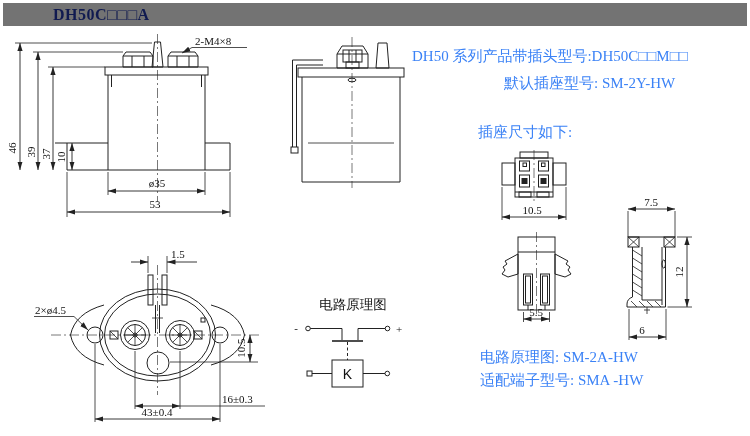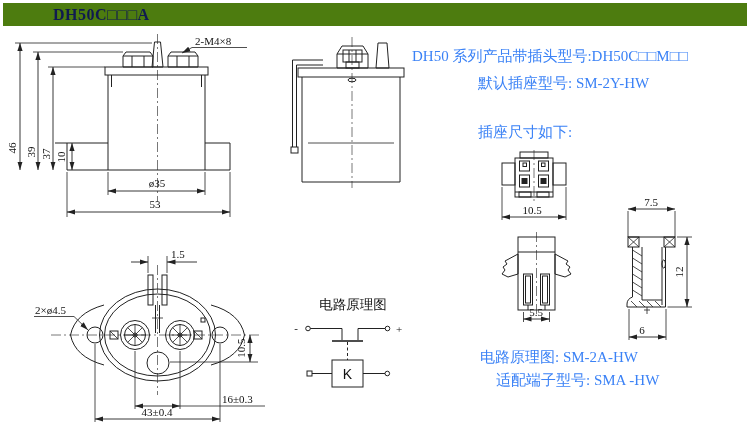--- a/index.html
+++ b/index.html
@@ -1,18 +1,18 @@
 <!DOCTYPE html>
 <html><head>
 <meta charset="utf-8">
 <style>
   html,body{margin:0;padding:0;background:#fff;}
   #page{position:relative;width:750px;height:436px;background:#ffffff;overflow:hidden;
         font-family:"Liberation Serif",serif;color:#111;}
-  #banner{position:absolute;left:3px;top:3px;width:744px;height:23px;background:#4d7c0f;}
+  #banner{position:absolute;left:3px;top:3px;width:744px;height:23px;background:#737373;}
   #banner .t{padding-left:50px;font-size:16px;font-weight:bold;line-height:23px;color:#101A50;
              font-family:"Liberation Serif",serif;letter-spacing:.5px;}
   .cn{position:absolute;font-size:15px;white-space:nowrap;color:#3b82f6;
       font-family:"Liberation Serif",serif;}
   svg{position:absolute;overflow:visible;}
   .ln{stroke:#222;stroke-width:1;fill:none;}
   .lt{stroke:#222;stroke-width:.8;fill:none;}
   .cl{stroke:#555;stroke-width:.8;fill:none;stroke-dasharray:10 3 2 3;}
   .dim{stroke:#222;stroke-width:.9;fill:none;}
   .dsh{stroke:#222;stroke-width:1;fill:none;stroke-dasharray:3 2.5;}
@@ -120,24 +120,24 @@
       <rect class="ln" x="10" y="33" width="106" height="9"></rect>
       <ellipse class="ln" cx="64" cy="45" rx="4" ry="1.8"></ellipse>
       <line class="ln" x1="14" y1="42" x2="14" y2="147"></line>
       <line class="ln" x1="112" y1="42" x2="112" y2="147"></line>
       <line class="ln" x1="14" y1="147" x2="112" y2="147"></line>
       <line class="lt" x1="20" y1="108" x2="106" y2="108"></line>
     </g>
   </svg>
 
   <div class="cn" style="left:412px;top:47px">DH50 系列产品带插头型号:DH50C□□M□□</div>
-  <div class="cn" style="left:478px;top:74px">默认插座型号: SM-2Y-HW</div>
+  <div class="cn" style="left:504px;top:74px">默认插座型号: SM-2Y-HW</div>
   <div class="cn" style="left:478px;top:123px">插座尺寸如下:</div>
   <div class="cn" style="left:480px;top:348px">电路原理图: SM-2A-HW</div>
-  <div class="cn" style="left:496px;top:371px">适配端子型号: SMA -HW</div>
+  <div class="cn" style="left:480px;top:371px">适配端子型号: SMA -HW</div>
 
   <svg style="left:495px;top:148px" width="95" height="78" viewBox="0 0 95 78">
     <defs>
       <marker id="a2e" markerWidth="11" markerHeight="8" refX="8.5" refY="3" orient="auto" markerUnits="userSpaceOnUse">
           <path d="M0,0.4 L8.5,3 L0,5.6 Z"></path>
         </marker>
       <marker id="a2s" markerWidth="11" markerHeight="8" refX="0.5" refY="3" orient="auto" markerUnits="userSpaceOnUse">
           <path d="M8.5,0.4 L0.5,3 L8.5,5.6 Z"></path>
         </marker>
     </defs>

